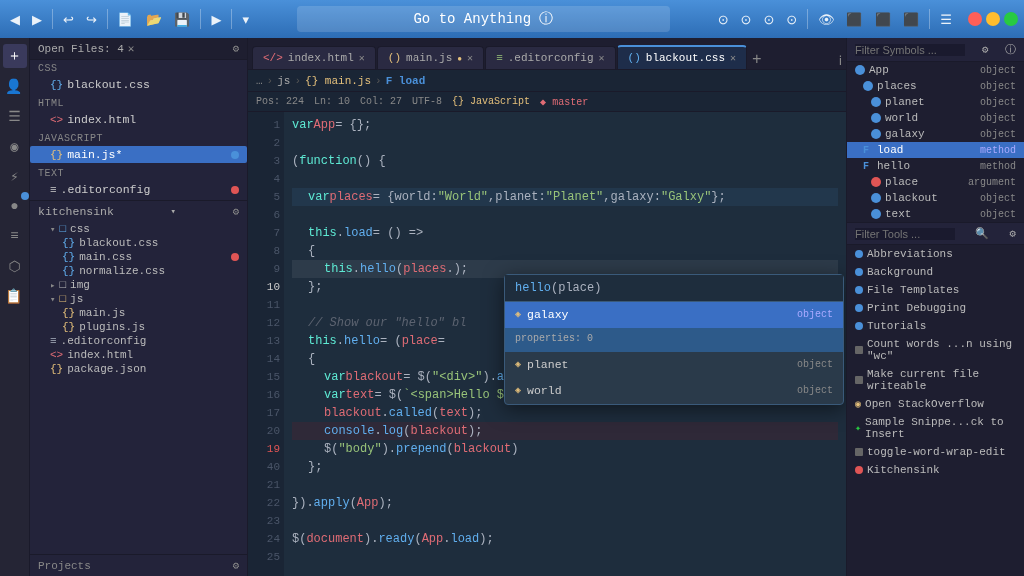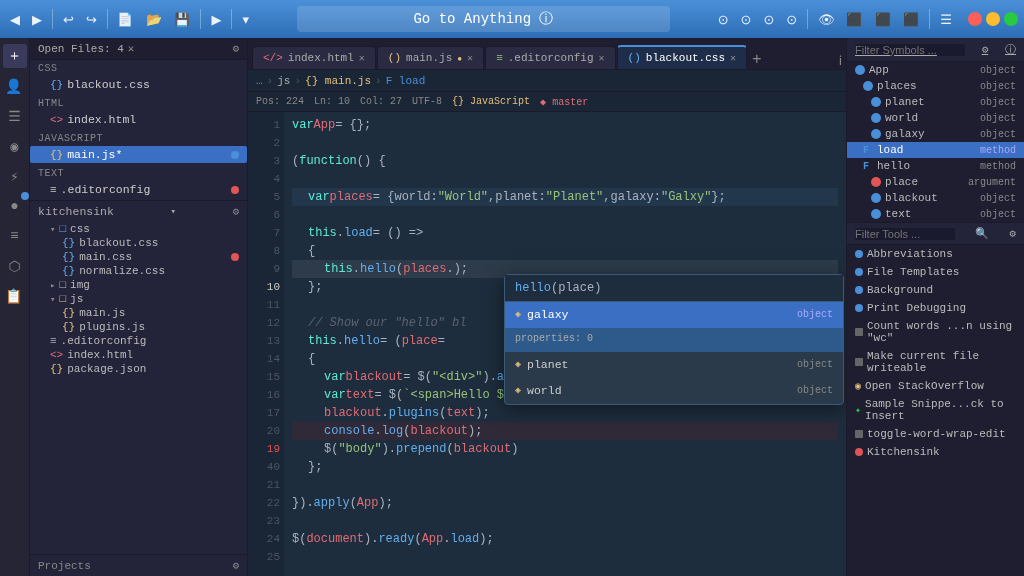--- a/index.html
+++ b/index.html
@@ -201,21 +201,21 @@
       padding: 2px 8px;
       background: #1a2535;
       font-size: 11px;
       color: #888;
       gap: 4px;
       border-bottom: 1px solid #1a1a2a;
       height: 22px;
     }
     .breadcrumb-sep { color: #555; }
     .breadcrumb-item { color: #aaa; cursor: pointer; }
-    .breadcrumb-active { color: #4a90d9; font-weight: normal; }
+    .breadcrumb-active { color: #4a90d9; font-weight: bold; }
 
     #editor-status {
       display: flex;
       align-items: center;
       padding: 2px 8px;
       background: #1a2535;
       font-size: 10px;
       color: #888;
       gap: 10px;
       border-bottom: 1px solid #1a1a2a;
@@ -318,21 +318,20 @@
     }
     #symbols-header {
       display: flex;
       align-items: center;
       justify-content: space-between;
       padding: 4px 8px;
       background: #23233a;
       border-bottom: 1px solid #1a1a2a;
       font-size: 11px;
       color: #aaa;
-      text-decoration: underline;
     }
     .symbol-item {
       display: flex;
       align-items: center;
       padding: 2px 8px;
       cursor: pointer;
       gap: 4px;
       color: #bbb;
     }
     .symbol-item.active { background: #3a6fc4; color: #fff; }
@@ -625,21 +624,21 @@
         <div class="code-line"><span style="width:16px;display:inline-block"></span><span class="kw">this</span><span class="punct">.</span><span class="fn">load</span> <span class="punct">= () =&gt;</span></div>
         <div class="code-line"><span style="width:16px;display:inline-block"></span><span class="punct">{</span></div>
         <div class="code-line current"><span style="width:32px;display:inline-block"></span><span class="kw">this</span><span class="punct">.</span><span class="fn">hello</span><span class="punct">(</span><span class="var-name">places</span><span class="punct">.);</span></div>
         <div class="code-line"><span style="width:16px;display:inline-block"></span><span class="punct">};</span></div>
         <div class="code-line"></div>
         <div class="code-line"><span style="width:16px;display:inline-block"></span><span class="cmt">// Show our "hello" bl</span></div>
         <div class="code-line"><span style="width:16px;display:inline-block"></span><span class="kw">this</span><span class="punct">.</span><span class="fn">hello</span> <span class="punct">= (</span><span class="var-name">place</span> <span class="punct">=</span></div>
         <div class="code-line"><span style="width:16px;display:inline-block"></span><span class="punct">{</span></div>
         <div class="code-line"><span style="width:32px;display:inline-block"></span><span class="kw">var</span> <span class="var-name">blackout</span> <span class="punct">= $(</span><span class="str">"&lt;div&gt;"</span><span class="punct">).</span><span class="fn">addClass</span><span class="punct">(</span><span class="str">"blackout"</span><span class="punct">);</span></div>
         <div class="code-line"><span style="width:32px;display:inline-block"></span><span class="kw">var</span> <span class="var-name">text</span> <span class="punct">= $(</span><span class="str">`&lt;span&gt;Hello ${place}!&lt;/span&gt;`</span><span class="punct">);</span></div>
-        <div class="code-line"><span style="width:32px;display:inline-block"></span><span class="var-name">blackout</span><span class="punct">.</span><span class="fn">plugins</span><span class="punct">(</span><span class="var-name">text</span><span class="punct">);</span></div>
+        <div class="code-line"><span style="width:32px;display:inline-block"></span><span class="var-name">blackout</span><span class="punct">.</span><span class="fn">called</span><span class="punct">(</span><span class="var-name">text</span><span class="punct">);</span></div>
         <div class="code-line" style="background:rgba(255,0,0,0.08)"><span style="color:#e5c07b;margin-left:-16px;display:inline-block;width:16px">⚙</span><span style="width:32px;display:inline-block"></span><span class="fn">console</span><span class="punct">.</span><span class="fn">log</span><span class="punct">(</span><span class="var-name">blackout</span><span class="punct">);</span></div>
         <div class="code-line"><span style="width:32px;display:inline-block"></span><span class="punct">$(</span><span class="str">"body"</span><span class="punct">).</span><span class="fn">prepend</span><span class="punct">(</span><span class="var-name">blackout</span><span class="punct">)</span></div>
         <div class="code-line"><span style="width:16px;display:inline-block"></span><span class="punct">};</span></div>
         <div class="code-line"></div>
         <div class="code-line"><span class="punct">}).</span><span class="fn">apply</span><span class="punct">(</span><span class="var-name">App</span><span class="punct">);</span></div>
         <div class="code-line"></div>
         <div class="code-line"><span class="punct">$(</span><span class="var-name">document</span><span class="punct">).</span><span class="fn">ready</span><span class="punct">(</span><span class="var-name">App</span><span class="punct">.</span><span class="fn">load</span><span class="punct">);</span></div>
 
         <div id="autocomplete">
           <div class="ac-header">
@@ -732,31 +731,35 @@
       <span style="cursor:pointer">🔍</span>
       <span style="cursor:pointer">⚙</span>
     </div>
 
     <div class="tool-item">
       <span class="tool-dot blue"></span>
       <span>Abbreviations</span>
     </div>
     <div class="tool-item">
       <span class="tool-dot blue"></span>
+      <span>Background</span>
+    </div>
+    <div class="tool-item">
+      <span class="tool-dot blue"></span>
       <span>File Templates</span>
-    </div>
-    <div class="tool-item">
-      <span class="tool-dot blue"></span>
-      <span>Background</span>
     </div>
     <div class="tool-item">
       <span class="tool-dot blue"></span>
       <span>Print Debugging</span>
     </div>
     <div class="tool-item">
+      <span class="tool-dot blue"></span>
+      <span>Tutorials</span>
+    </div>
+    <div class="tool-item">
       <span class="tool-dot" style="background:#666;border-radius:1px"></span>
       <span>Count words ...n using "wc"</span>
     </div>
     <div class="tool-item">
       <span class="tool-dot" style="background:#666;border-radius:1px"></span>
       <span>Make current file writeable</span>
     </div>
     <div class="tool-item">
       <span style="color:#e5c07b;font-size:10px">◉</span>
       <span>Open StackOverflow</span>

